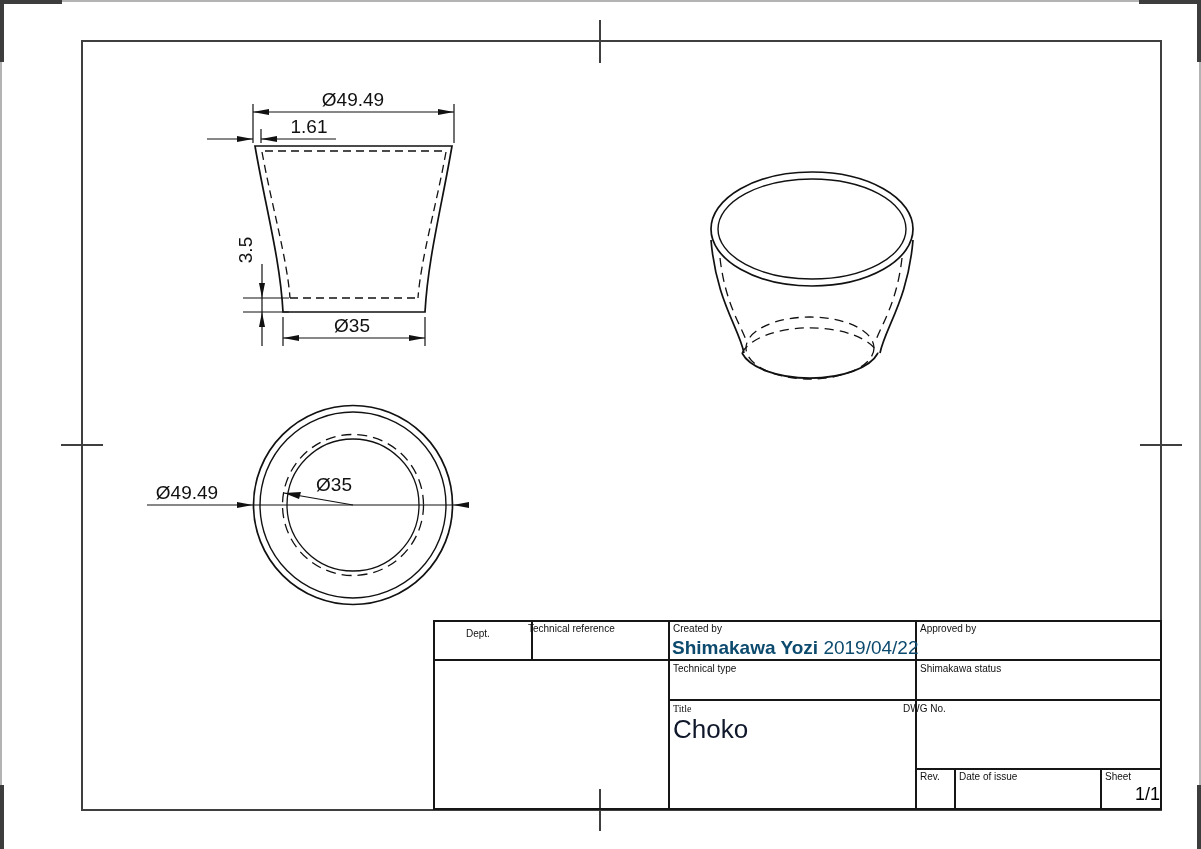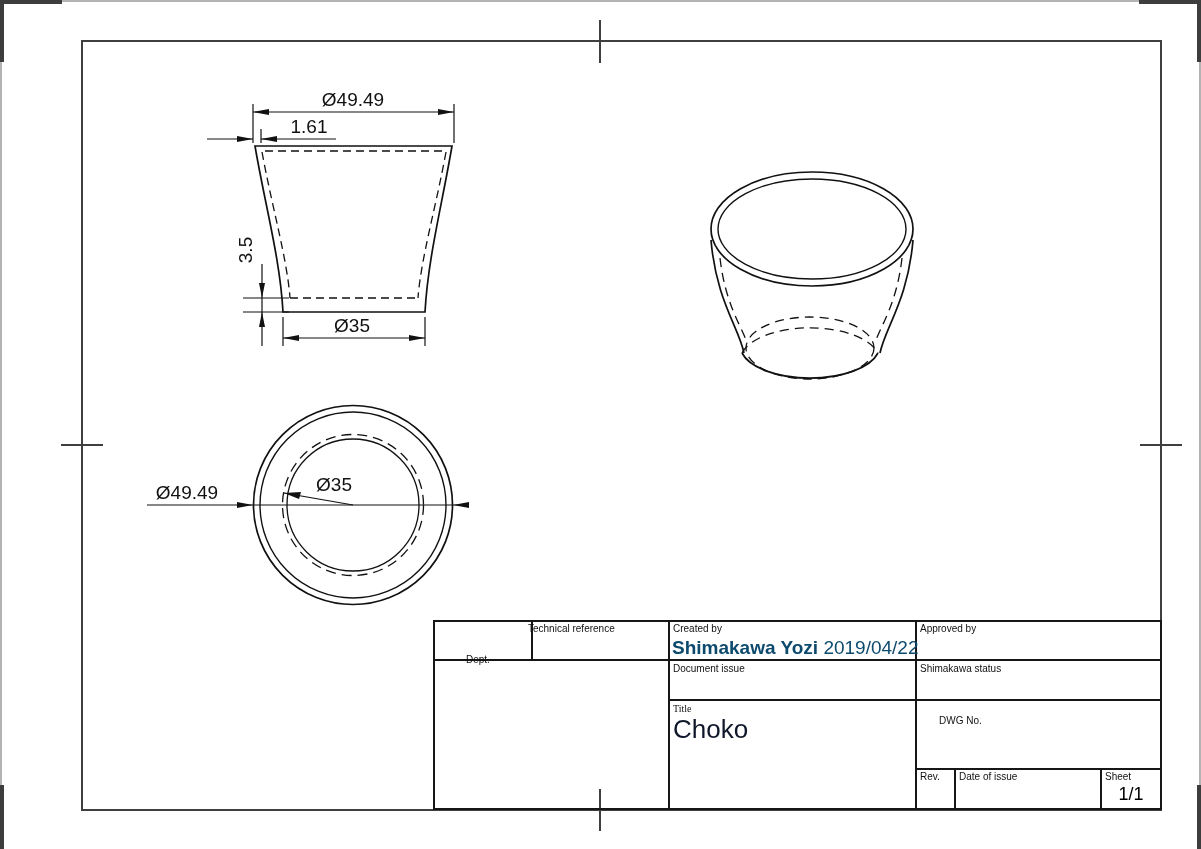--- a/index.html
+++ b/index.html
@@ -133,31 +133,31 @@
   <div class="tb-line" style="left:1160px;top:620px;width:2px;height:190px;"></div>
   <div class="tb-line" style="left:531px;top:620px;width:1.5px;height:39px;"></div>
   <div class="tb-line" style="left:668px;top:620px;width:1.5px;height:190px;"></div>
   <div class="tb-line" style="left:915px;top:620px;width:1.5px;height:190px;"></div>
   <div class="tb-line" style="left:433px;top:659px;width:729px;height:1.5px;"></div>
   <div class="tb-line" style="left:668px;top:699px;width:494px;height:1.5px;"></div>
   <div class="tb-line" style="left:915px;top:768px;width:247px;height:1.5px;"></div>
   <div class="tb-line" style="left:954px;top:768px;width:1.5px;height:42px;"></div>
   <div class="tb-line" style="left:1100px;top:768px;width:1.5px;height:42px;"></div>
 
-  <div class="tb-label" style="left:438px;top:654px;padding-left:28px;">Dept.</div>
+  <div class="tb-label" style="left:438px;top:628px;padding-left:28px;">Dept.</div>
   <div class="tb-label" style="left:528px;top:623px;">Technical reference</div>
   <div class="tb-label" style="left:673px;top:623px;">Created by</div>
   <div class="tb-label" style="left:920px;top:623px;">Approved by</div>
-  <div class="tb-label" style="left:673px;top:663px;">Document issue</div>
+  <div class="tb-label" style="left:673px;top:663px;">Technical type</div>
   <div class="tb-label" style="left:920px;top:663px;">Shimakawa status</div>
   <div class="tb-label" style="left:673px;top:703px;font-family:Liberation Serif, serif;">Title</div>
-  <div class="tb-label" style="left:939px;top:703px;margin-top:12px;">DWG No.</div>
+  <div class="tb-label" style="left:903px;top:703px;">DWG No.</div>
   <div class="tb-label" style="left:920px;top:771px;">Rev.</div>
   <div class="tb-label" style="left:959px;top:771px;">Date of issue</div>
   <div class="tb-label" style="left:1105px;top:771px;">Sheet</div>
 
   <div class="tb-big" style="left:672px;top:637px;">
     <span class="bold">Shimakawa Yozi</span>
     <span>2019/04/22</span>
   </div>
   <div class="tb-title-value" style="left:673px;top:714px;">Choko</div>
-  <div class="tb-sheet-value" style="left:1102px;top:784px;width:58px;text-align:center;">1/1</div>
+  <div class="tb-sheet-value" style="left:1102px;top:784px;width:58px;text-align:right;">1/1</div>
 </div>
 
 </body></html>

